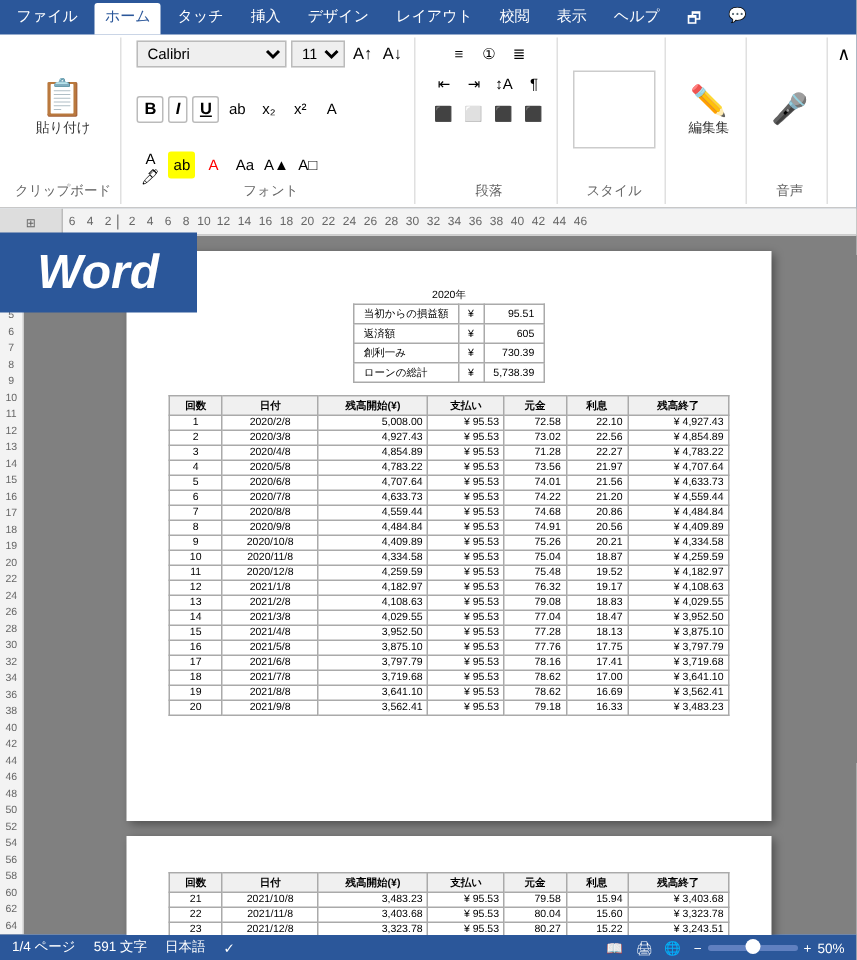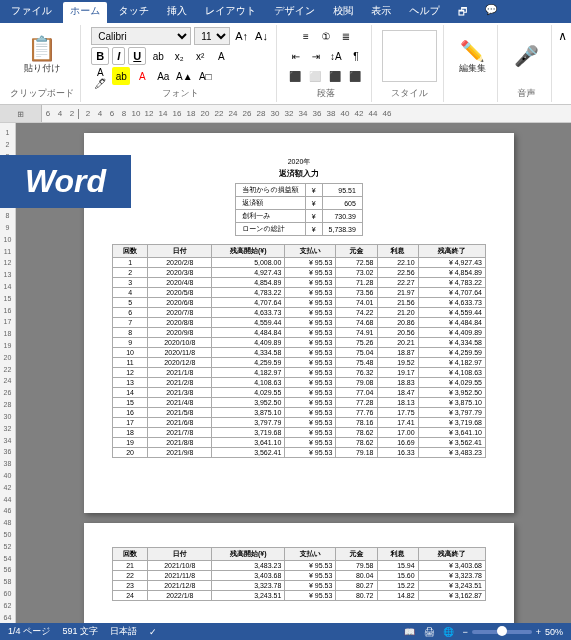--- a/index.html
+++ b/index.html
@@ -84,21 +84,21 @@
       line-height: 1;
       margin-bottom: 1px;
     }
     .paste-icon {
       font-size: 24px;
     }
     
     .font-group-content {
       display: flex;
       flex-direction: column;
-      gap: 2px;
+      gap: 19px;
       flex: 1;
       justify-content: center;
     }
     .font-row {
       display: flex;
       align-items: center;
       gap: 3px;
     }
     .font-select {
       font-size: 10px;
@@ -330,22 +330,22 @@
   </style>
 </head>
 <body>
 
 <div class="ribbon">
   <div class="ribbon-tabs">
     <div class="ribbon-tab">ファイル</div>
     <div class="ribbon-tab active">ホーム</div>
     <div class="ribbon-tab">タッチ</div>
     <div class="ribbon-tab">挿入</div>
+    <div class="ribbon-tab">デザイン</div>
     <div class="ribbon-tab">レイアウト</div>
-    <div class="ribbon-tab">デザイン</div>
     <div class="ribbon-tab">校閲</div>
     <div class="ribbon-tab">表示</div>
     <div class="ribbon-tab">ヘルプ</div>
     <div class="ribbon-tab">🗗</div>
     <div class="ribbon-tab">💬</div>
   </div>
   <div class="ribbon-content">
 
     <div class="ribbon-group">
       <div class="ribbon-group-content">
@@ -529,23 +529,20 @@
 
     <div class="word-badge">
       <span class="word-badge-text">Word</span>
     </div>
 
     <div class="page">
 
       <div style="text-align:center;font-size:7px;margin-bottom:1px;">
         <span>2020年</span>
       </div>
-      <div style="text-align:center;font-size:8px;font-weight:bold;margin-bottom:4px;">
-        <span>返済額入力</span>
-      </div>
 
       <div class="summary-section">
         <table class="summary-table">
           <tbody>
               <tr>
             <td>当初からの損益額</td>
             <td>¥</td>
             <td>95.51</td>
           </tr>
           <tr>

